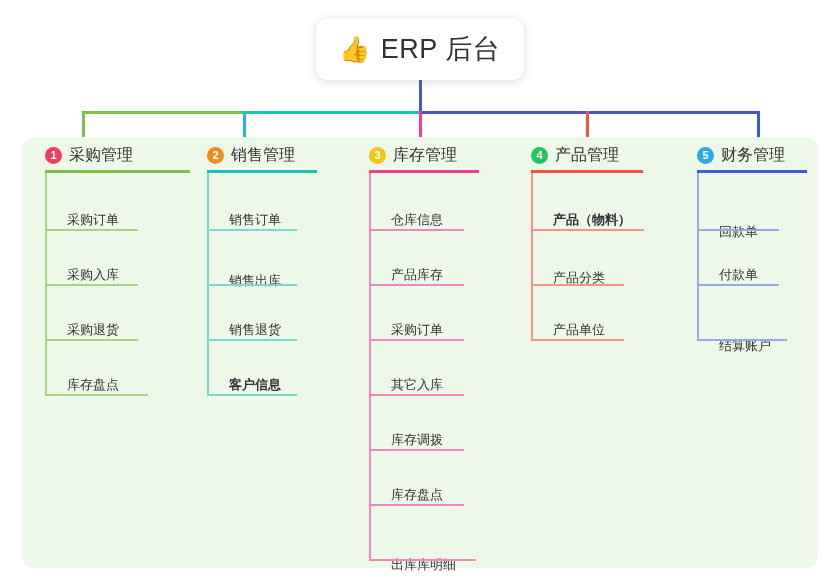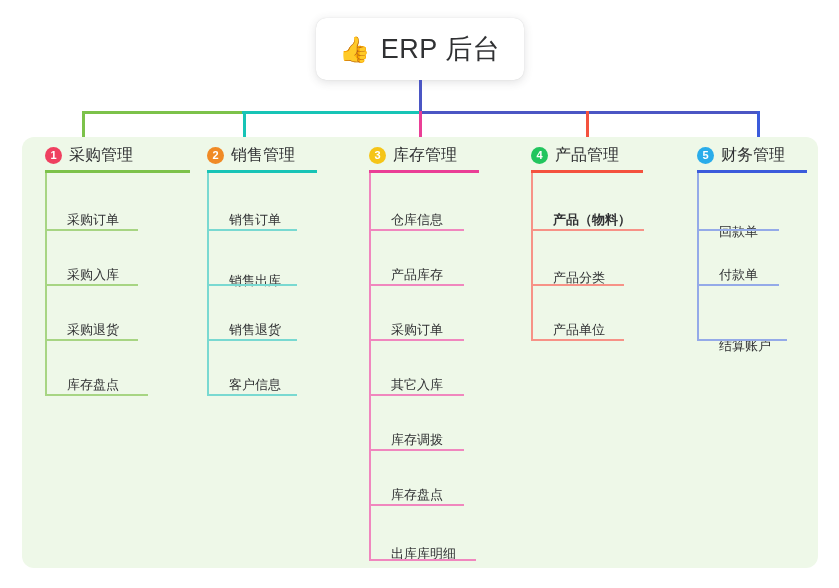--- a/index.html
+++ b/index.html
@@ -108,21 +108,21 @@
           </div>
           <div class="leaf" style="left: 0px; top: 129px; width: 90px; height: 24px;">
             <span class="leaf-label" style="top: 6px;">销售出库</span>
             <div class="leaf-rule" style="top: 18px; width: 90px; background: rgb(121, 217, 209);"></div>
           </div>
           <div class="leaf" style="left: 0px; top: 184px; width: 90px; height: 24px;">
             <span class="leaf-label" style="top: 0px;">销售退货</span>
             <div class="leaf-rule" style="top: 18px; width: 90px; background: rgb(121, 217, 209);"></div>
           </div>
           <div class="leaf" style="left: 0px; top: 239px; width: 90px; height: 24px;">
-            <span class="leaf-label" style="top: 0px;">客户信息</span>
+            <span class="leaf-label" style="top: 0px; font-weight: bold;">客户信息</span>
             <div class="leaf-rule" style="top: 18px; width: 90px; background: rgb(121, 217, 209);"></div>
           </div>
         </div>
         <div class="col" style="left: 347px; width: 110px;">
           <div class="col-head">
             <span class="badge" style="background: rgb(245, 197, 24);">3</span>
             <span class="col-title">库存管理</span>
           </div>
           <div class="head-rule" style="width: 110px; background: rgb(234, 63, 150);"></div>
           <div class="spine" style="left: 0px; height: 386px; background: rgb(240, 135, 190);"></div>
@@ -144,21 +144,21 @@
           </div>
           <div class="leaf" style="left: 0px; top: 294px; width: 95px; height: 24px;">
             <span class="leaf-label" style="top: 0px;">库存调拨</span>
             <div class="leaf-rule" style="top: 18px; width: 95px; background: rgb(240, 135, 190);"></div>
           </div>
           <div class="leaf" style="left: 0px; top: 349px; width: 95px; height: 24px;">
             <span class="leaf-label" style="top: 0px;">库存盘点</span>
             <div class="leaf-rule" style="top: 18px; width: 95px; background: rgb(240, 135, 190);"></div>
           </div>
           <div class="leaf" style="left: 0px; top: 404px; width: 107px; height: 24px;">
-            <span class="leaf-label" style="top: 4px; text-align: right;">出库库明细</span>
+            <span class="leaf-label" style="top: 15px; text-align: right;">出库库明细</span>
             <div class="leaf-rule" style="top: 18px; width: 107px; background: rgb(240, 135, 190);"></div>
           </div>
         </div>
         <div class="col" style="left: 509px; width: 112px;">
           <div class="col-head">
             <span class="badge" style="background: rgb(34, 197, 94);">4</span>
             <span class="col-title">产品管理</span>
           </div>
           <div class="head-rule" style="width: 112px; background: rgb(244, 82, 62);"></div>
           <div class="spine" style="left: 0px; height: 166px; background: rgb(247, 146, 135);"></div>

